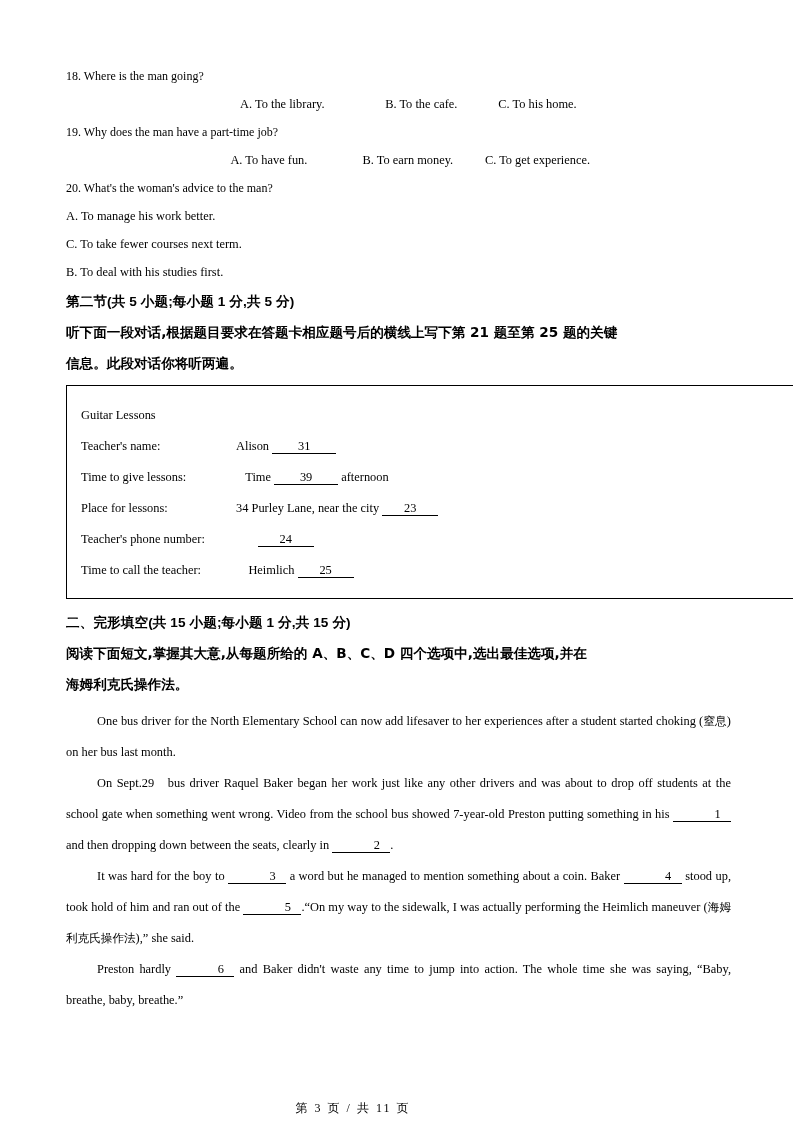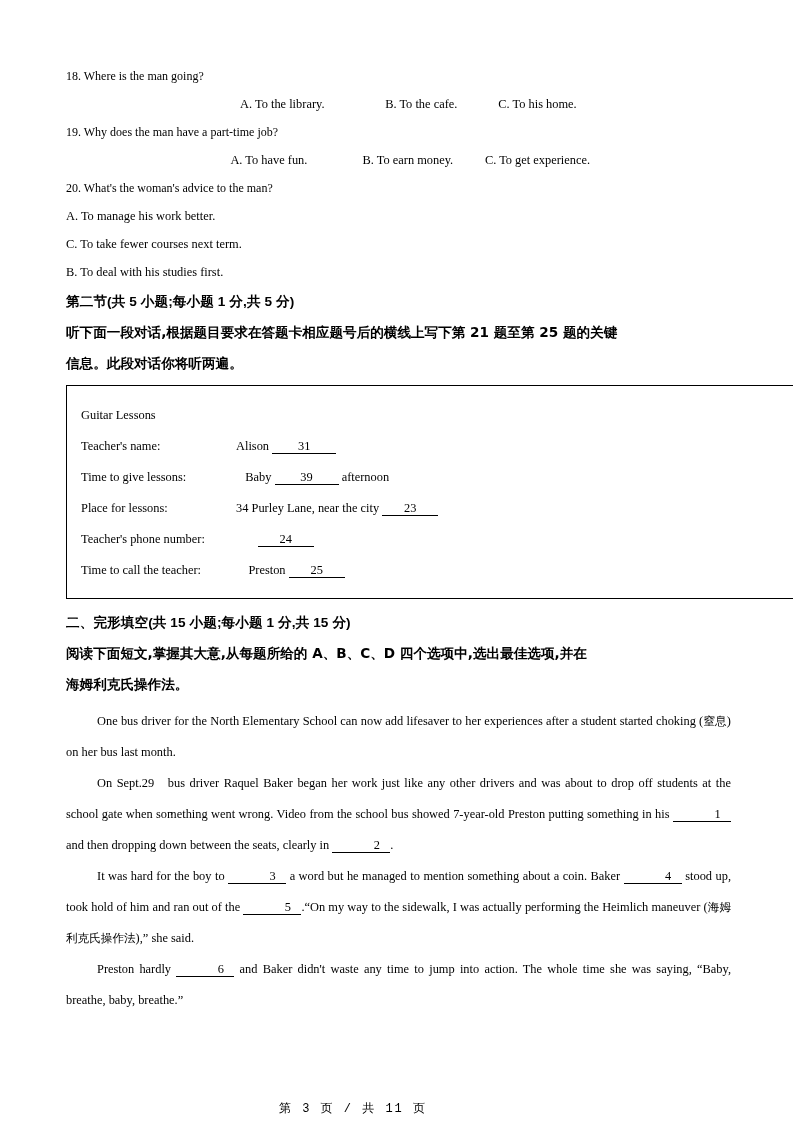--- a/index.html
+++ b/index.html
@@ -117,21 +117,21 @@
   }
 
   
   .footer {
     position: absolute;
     left: 0;
     top: 1100px;
     width: 706px;
     text-align: center;
     font-size: 12px;
-    font-family: Liberation Mono, monospace;
+    font-family: Liberation Serif, serif;
     letter-spacing: 2px;
   }
 </style>
 </head>
 <body>
 
 <div class="page">
   <div class="content">
 
     <div>
@@ -161,36 +161,36 @@
 
     <div class="info-box">
       <div class="box-title">Guitar Lessons</div>
 
       <div class="box-row">
         <span class="label">Teacher's name:</span><span>Alison</span>
         <span class="blank w-long">31</span>
       </div>
 
       <div class="box-row">
-        <span class="label">Time to give lessons:</span>&nbsp;&nbsp;&nbsp;<span>Baby</span>
+        <span class="label">Time to give lessons:</span>&nbsp;&nbsp;&nbsp;<span>Time</span>
         <span class="blank w-long">39</span>
         <span>afternoon</span>
       </div>
 
       <div class="box-row">
         <span class="label">Place for lessons:</span><span>34 Purley Lane, near the city</span>
         <span class="blank w-mid">23</span>
       </div>
 
       <div class="box-row">
         <span class="label">Teacher's phone number:</span>&nbsp;&nbsp;&nbsp;&nbsp;&nbsp;&nbsp;&nbsp;<span class="blank w-mid">24</span>
       </div>
 
       <div class="box-row">
-        <span class="label">Time to call the teacher:</span>&nbsp;&nbsp;&nbsp;&nbsp;<span>Preston</span>
+        <span class="label">Time to call the teacher:</span>&nbsp;&nbsp;&nbsp;&nbsp;<span>Heimlich</span>
         <span class="blank w-mid">25</span>
       </div>
     </div>
 
     <div class="cn-head" style="margin-top:8px;">二、完形填空(共 15 小题;每小题 1 分,共 15 分)</div>
     <div class="cn-body">阅读下面短文,掌握其大意,从每题所给的 A、B、C、D 四个选项中,选出最佳选项,并在</div>
     <div class="cn-body">海姆利克氏操作法。</div>
 
     <div class="para" style="margin-top:6px;">
       <span>One bus driver for the North Elementary School can now add lifesaver to her experiences after a student</span>

